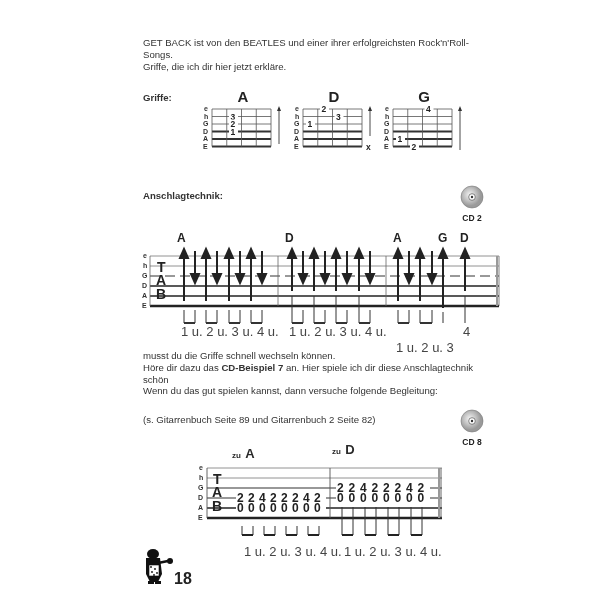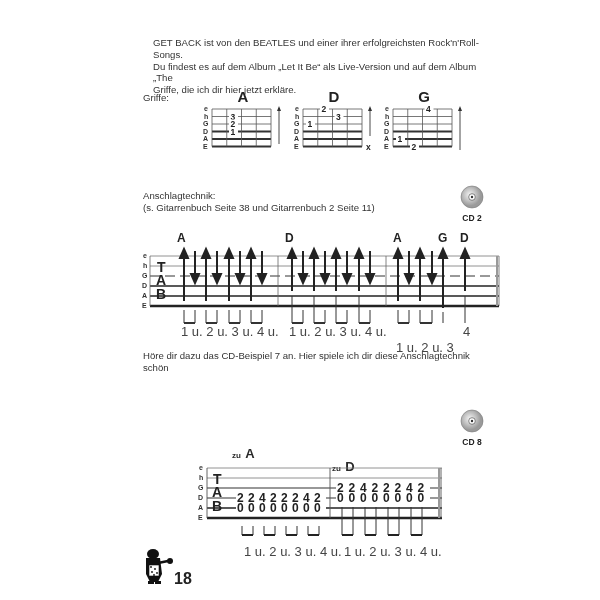--- a/index.html
+++ b/index.html
@@ -1,31 +1,30 @@
 <!DOCTYPE html>
 <html><head>
 <meta charset="utf-8">
 <style>
   html,body{margin:0;padding:0;background:#fff;}
   body{width:600px;height:600px;position:relative;overflow:hidden;font-family:"Liberation Sans",sans-serif;color:#2a2a2a;}
   .abs{position:absolute;}
   .para{font-size:9.6px;line-height:11.8px;color:#333;}
-  .bold{font-weight:normal;}
+  .bold{font-weight:bold;text-align:right;}
   .chord-name{font-weight:bold;font-size:15px;text-align:center;color:#222;}
   .cd{width:28px;text-align:center;}
   .cd-label{font-size:8.5px;font-weight:bold;color:#222;}
   .beat{font-size:13px;color:#444;}
   svg text{font-family:"Liberation Sans",sans-serif;}
 </style>
 </head>
 <body>
 
-<div class="abs para" style="left:143px;top:37px;width:330px;margin-left:10px;">
+<div class="abs para" style="left:143px;top:37px;width:330px;">
   <div>GET BACK ist von den BEATLES und einer ihrer erfolgreichsten Rock'n'Roll-Songs.</div>
-  <div>Du findest es auf dem Album „Let It Be“ als Live-Version und auf dem Album „The</div>
   <div>Griffe, die ich dir hier jetzt erkläre.</div>
 </div>
 
 <div class="abs para bold" style="left:143px;top:92px;">Griffe:</div>
 
 <div class="abs" style="left:203px;top:88px;width:80px;height:70px;">
   <div class="abs chord-name" style="left:20px;top:0;width:40px;">A</div>
   <svg class="abs" style="left:0;top:16px;" width="80" height="56">
     <g font-size="7" font-weight="bold" fill="#333">
       <text x="1" y="7">e</text>
@@ -143,21 +142,20 @@
       <rect x="26" y="38" width="9" height="9" fill="#fff"></rect>
         <text x="27.5" y="45.5">2</text>
     </g>
     <line x1="76" y1="4" x2="76" y2="46" stroke="#333" stroke-width="0.9"></line>
     <polygon points="74,7 78,7 76,2" fill="#333"></polygon>
   </svg>
 </div>
 
 <div class="abs para" style="left:143px;top:190px;">
   <div class="bold">Anschlagtechnik:</div>
-  <div>(s. Gitarrenbuch Seite 38 und Gitarrenbuch 2 Seite 11)</div>
 </div>
 
 <div class="abs cd" style="left:458px;top:185px;">
   <svg width="28" height="24">
     <defs>
         <radialGradient id="cdg1" cx="40%" cy="40%">
           <stop offset="0" stop-color="#f4f4f4"></stop>
           <stop offset="1" stop-color="#9a9a9a"></stop>
         </radialGradient>
       </defs>
@@ -292,24 +290,27 @@
     </g>
   </svg>
 </div>
 
 <div class="abs beat" style="left:181px;top:324px;">1 u. 2 u. 3 u. 4 u.</div>
 <div class="abs beat" style="left:289px;top:324px;">1 u. 2 u. 3 u. 4 u.</div>
 <div class="abs beat" style="left:396px;top:340px;">1 u. 2 u. 3</div>
 <div class="abs beat" style="left:463px;top:324px;">4</div>
 
 <div class="abs para" style="left:143px;top:350px;width:340px;">
+  <div>musst du die Griffe schnell wechseln können.</div>
   <div><span>Höre dir dazu das </span><span class="bold">CD-Beispiel 7</span><span> an. Hier spiele ich dir diese Anschlagtechnik schön</span></div>
+  <div>Wenn du das gut spielen kannst, dann versuche folgende Begleitung:</div>
 </div>
 
 <div class="abs para" style="left:143px;top:414px;">
+  <div>(s. Gitarrenbuch Seite 89 und Gitarrenbuch 2 Seite 82)</div>
 </div>
 
 <div class="abs cd" style="left:458px;top:409px;">
   <svg width="28" height="24">
     <defs>
         <radialGradient id="cdg2" cx="40%" cy="40%">
           <stop offset="0" stop-color="#f4f4f4"></stop>
           <stop offset="1" stop-color="#9a9a9a"></stop>
         </radialGradient>
       </defs>
@@ -317,21 +318,21 @@
     <circle cx="14" cy="12" r="3.3" fill="#fff" stroke="#555" stroke-width="0.7"></circle>
     <circle cx="14" cy="12" r="1.2" fill="#333"></circle>
   </svg>
   <div class="cd-label">CD 8</div>
 </div>
 
 <div class="abs" style="left:232px;top:444px;">
   <span style="font-size:8px;font-weight:bold;">zu</span>
   <span style="font-size:13px;font-weight:bold;">A</span>
 </div>
-<div class="abs" style="left:332px;top:440px;margin-top:17px;">
+<div class="abs" style="left:332px;top:440px;">
   <span style="font-size:8px;font-weight:bold;">zu</span>
   <span style="font-size:13px;font-weight:bold;">D</span>
 </div>
 
 <div class="abs" style="left:195px;top:462px;width:250px;height:75px;">
   <svg width="250" height="75">
     <g font-size="7" font-weight="bold" fill="#333">
       <text x="4" y="8">e</text>
         <text x="4" y="18">h</text>
         <text x="3" y="28">G</text>

